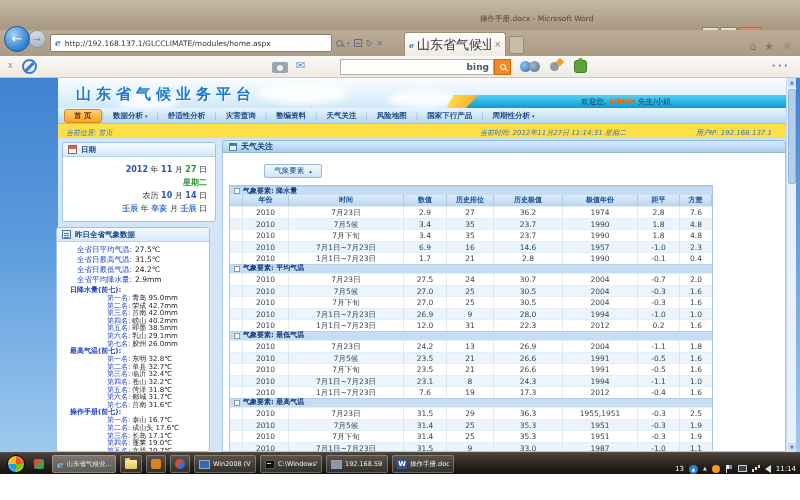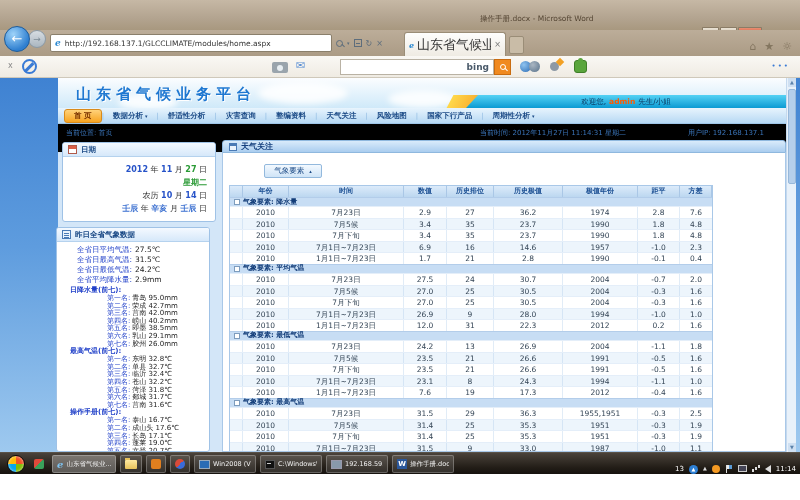--- a/index.html
+++ b/index.html
@@ -108,25 +108,25 @@
 
   #site-nav { position:absolute; left:58px; top:30px; width:728px; height:16px;
     background:linear-gradient(180deg,#e8f4fd,#b7d9f4); border-bottom:1px solid #9fc6e8;
     display:flex; align-items:center; padding-left:6px; }
   .nav-item { font-size:7.5px; font-weight:bold; color:#1b4a86; padding:1px 9px; white-space:nowrap; }
   .nav-item.active { background:linear-gradient(#ffd27a,#f7a421); border:1px solid #d98a1a; border-radius:3px;
     color:#7a3300; }
   .nav-sep { color:#8fbbe2; font-size:7px; }
   .nav-arrow { font-size:5px; color:#1b4a86; margin-left:2px; }
 
-  #breadcrumb-row { position:absolute; left:58px; top:46px; width:728px; height:29px; background:#000000;
-    border-bottom:1px solid #cfe2f4; font-size:7px; color:#3a74b8; }
+  #breadcrumb-row { position:absolute; left:58px; top:46px; width:728px; height:15px; background:#fde047;
+    border-bottom:1px solid #cfe2f4; font-size:7px; color:#3a74b8;font-style:italic; }
   #breadcrumb { position:absolute; left:8px; top:4px; }
   #cur-time { position:absolute; right:160px; top:4px; }
-  #user-ip { position:absolute; right:22px; top:4px; }
+  #user-ip { position:absolute; right:14px; top:4px; }
 
   
   .panel { position:absolute; background:#fff; border:1px solid #9fc2e6; border-radius:3px; overflow:hidden; }
   .panel-head { height:14px; background:linear-gradient(#f4f9ff,#d6e8fa); border-bottom:1px solid #b5d2ee;
     display:flex; align-items:center; gap:4px; padding-left:5px; font-size:7.5px; font-weight:bold; color:#1b4a86; }
   .cal-ic { width:9px; height:9px; background:#fff; border:1px solid #b05a4a; position:relative; }
   .cal-ic::before { content:""; position:absolute; left:0; top:0; width:7px; height:3px; background:#d9604a; }
   .list-ic { width:9px; height:9px; background:#eaf3fc; border:1px solid #4a7ab5; position:relative; }
   .list-ic::before { content:""; position:absolute; left:1px; top:2px; width:5px; height:1px; background:#4a7ab5;
     box-shadow:0 2px 0 #4a7ab5, 0 4px 0 #4a7ab5; }
@@ -395,34 +395,34 @@
     <div id="main-header">
       <span class="panel-ic"></span>
       <span>天气关注</span>
     </div>
     <div id="main-box">
       <div id="element-btn">
         <span>气象要素</span>
         <span class="nav-arrow">▴</span>
       </div>
       <div id="wtable">
+          <div class="trow tgroup">
+            <span class="gcheck"></span>
+            <span class="glabel">气象要素: 降水量</span>
+          </div>
           <div class="trow thead">
             <div class="tcell c0"></div>
             <div class="tcell c1">年份</div>
             <div class="tcell c2">时间</div>
             <div class="tcell c3">数值</div>
             <div class="tcell c4">历史排位</div>
             <div class="tcell c5">历史极值</div>
             <div class="tcell c6">极值年份</div>
             <div class="tcell c7">距平</div>
             <div class="tcell c8">方差</div>
-          </div>
-          <div class="trow tgroup">
-            <span class="gcheck"></span>
-            <span class="glabel">气象要素: 降水量</span>
           </div>
           <div class="trow tdata">
             <div class="tcell c0"></div>
             <div class="tcell c1">2010</div>
             <div class="tcell c2">7月23日</div>
             <div class="tcell c3">2.9</div>
             <div class="tcell c4">27</div>
             <div class="tcell c5">36.2</div>
             <div class="tcell c6">1974</div>
             <div class="tcell c7">2.8</div>

